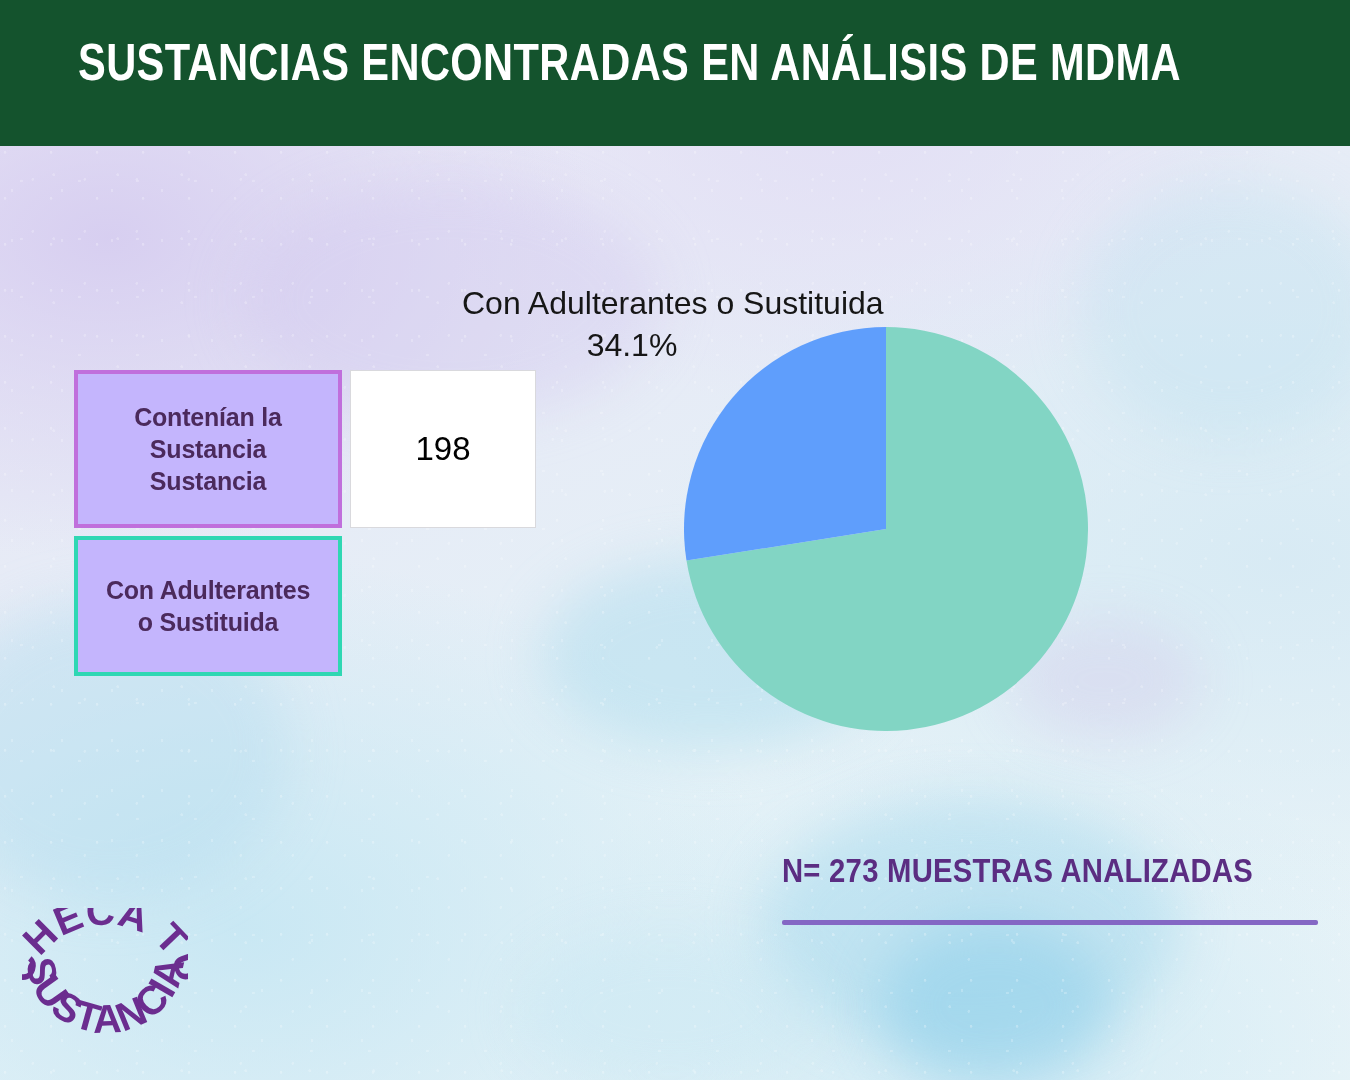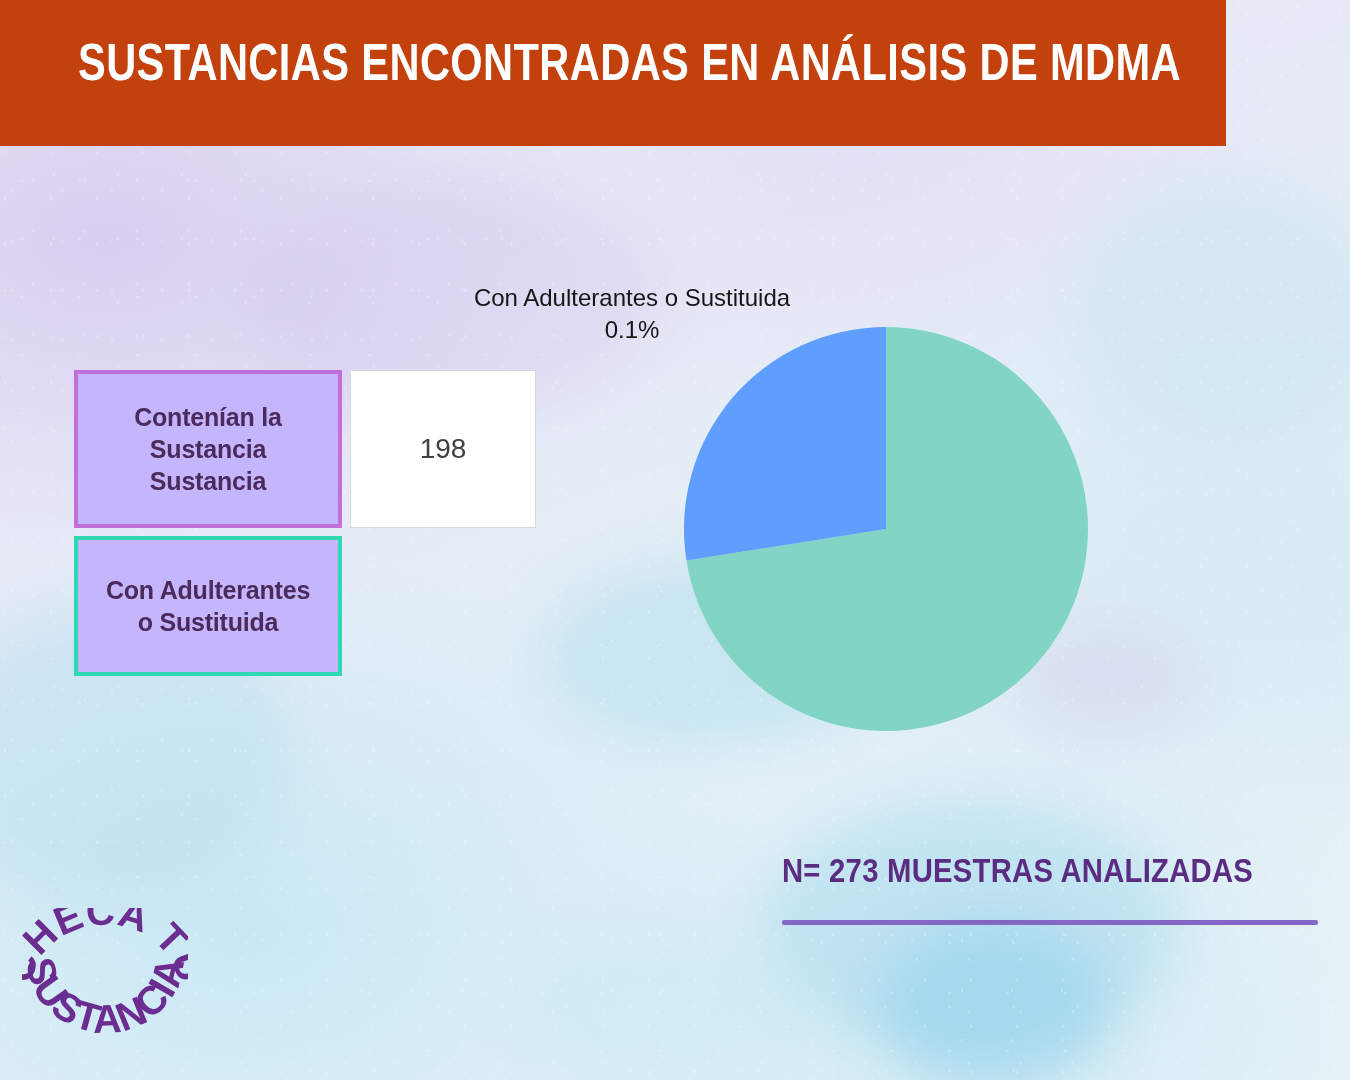--- a/index.html
+++ b/index.html
@@ -56,23 +56,23 @@
       radial-gradient(circle at 63% 45%, rgba(255,255,255,0.7) 0 1.1px, transparent 1.5px),
       radial-gradient(circle at 84% 73%, rgba(255,255,255,0.7) 0 1.2px, transparent 1.6px),
       radial-gradient(circle at 24% 81%, rgba(255,255,255,0.7) 0 1.1px, transparent 1.5px);
     background-size: 46px 46px, 58px 58px, 52px 52px, 64px 64px, 50px 50px;
   }
 
   
   .header {
     position: absolute;
     left: 0; top: 0;
-    width: 1226px;
+    width: 1350px;
     height: 146px;
-    background: #c2410c;
+    background: #14532d;
     z-index: 5;
   }
   .header-title {
     position: absolute;
     left: 78px;
     top: 34px;
     font-family: "Liberation Sans Narrow", "Liberation Sans", sans-serif;
     font-weight: 700;
     font-size: 52px;
     letter-spacing: 0.5px;
@@ -124,38 +124,38 @@
     border: 1px solid #d9d9dd;
     box-sizing: border-box;
     margin-left: 8px;
     display: flex;
     align-items: center;
     justify-content: center;
   }
   .legend-value.r1 { height: 158px; }
   .legend-value.r2 { height: 124px; }
   .legend-value-text {
-    font-size: 28px;
-    color: #404040;
+    font-size: 33px;
+    color: #000000;
     font-weight: 400;
   }
 
   
   .pie-wrap {
     position: absolute;
     left: 684px;
     top: 327px;
     width: 404px;
     height: 404px;
     z-index: 6;
   }
   .pie-label {
     position: absolute;
     z-index: 6;
-    font-size: 24px;
+    font-size: 32px;
     color: #161616;
     line-height: 1.32;
     text-align: center;
     white-space: nowrap;
   }
   .pie-label-top {
     left: 462px;
     top: 282px;
     width: 340px;
   }
@@ -249,21 +249,21 @@
 
   <div class="pie-wrap">
     <svg width="404" height="404" viewBox="0 0 404 404">
       <path id="slice-green" fill="#82d5c4" d="M 202 202 L 202.00 0.00 A 202 202 0 1 1 2.49 233.60 Z"></path>
       <path id="slice-blue" fill="#5f9efc" d="M 202 202 L 2.49 233.60 A 202 202 0 0 1 202.00 0.00 Z"></path>
     </svg>
   </div>
 
   <div class="pie-label pie-label-top">
     <span>Con Adulterantes o Sustituida</span><br>
-    <span>0.1%</span>
+    <span>34.1%</span>
   </div>
 
 
   <div class="footnote">N= 273 MUESTRAS ANALIZADAS</div>
   <div class="footnote-rule"></div>
 
   <div class="logo">
     <svg viewBox="0 0 166 136" width="166" height="136">
       <defs>
         <path id="arcTop" d="M 10,72 A 74,66 0 0 1 156,72" fill="none"></path>

